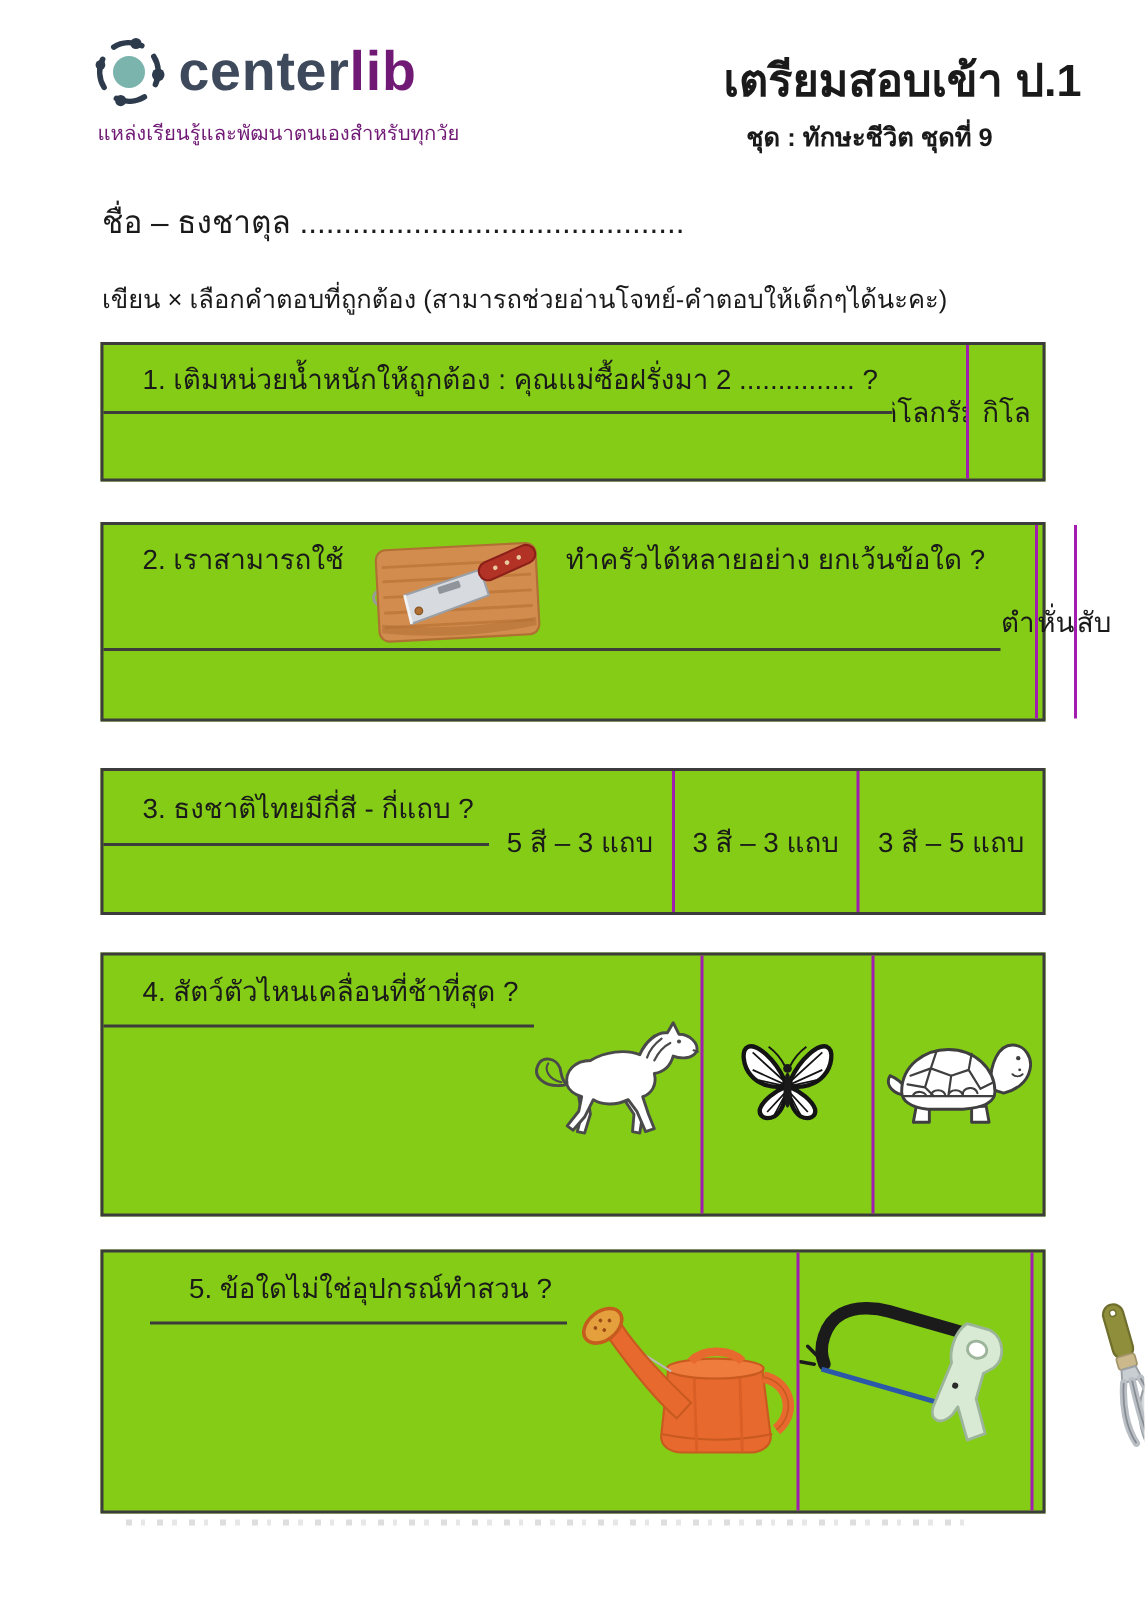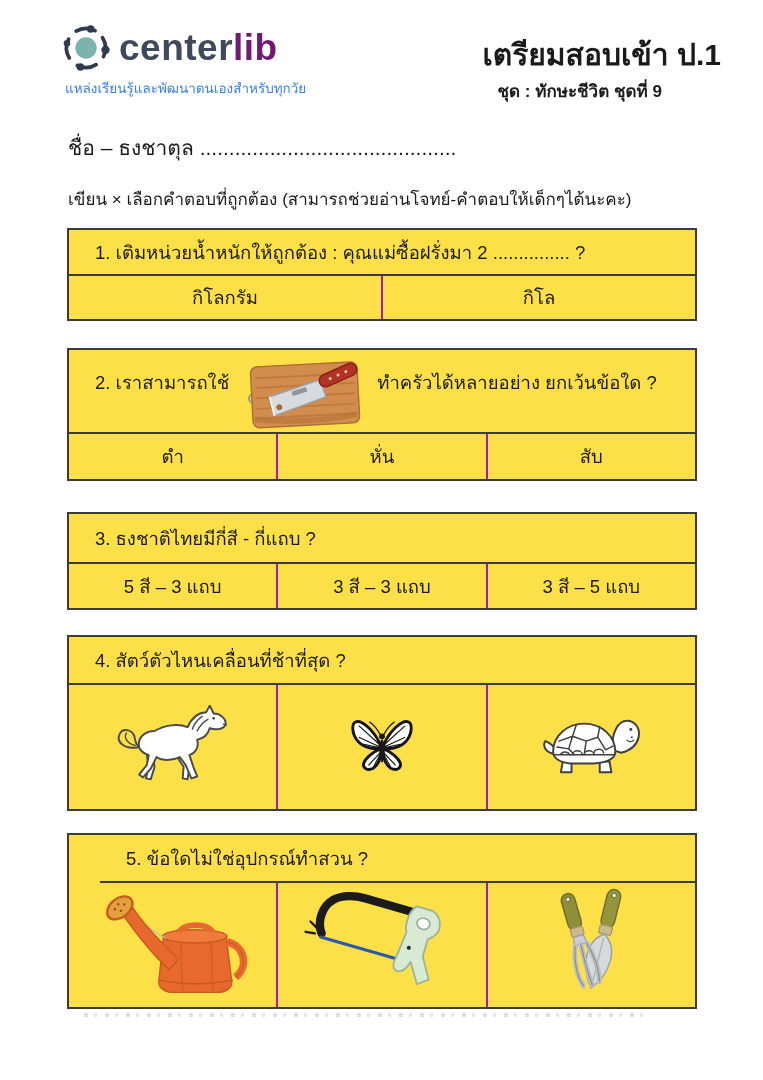--- a/index.html
+++ b/index.html
@@ -7,41 +7,41 @@
     position:relative; width:763px; height:1080px; background:#ffffff;
     font-family:"Liberation Sans","DejaVu Sans",sans-serif; color:#1a1a1a;
     overflow:hidden;
   }
   
   .logo { position:absolute; left:60px; top:22px; }
   .logo-row { display:flex; align-items:center; gap:7px; }
   .logo-icon svg { display:block; }
   .brand { font-size:37px; font-weight:bold; letter-spacing:.5px; color:#3e4a5c; }
   .brand .accent { color:#701a75; }
-  .tagline { font-size:13.5px; color:#3b82f6; margin-top:3px; margin-left:5px; }
+  .tagline { font-size:13.5px; color:#701a75; margin-top:3px; margin-left:5px; }
 
   .title-block { position:absolute; top:38px; right:42px; text-align:center; }
   .exam-title { font-size:30px; font-weight:bold; line-height:1.15; white-space:nowrap;margin-left:44px; }
   .exam-subtitle { font-size:17px; font-weight:bold; margin-top:4px; white-space:nowrap; }
 
   .name-line { position:absolute; left:68px; top:131px; font-size:21px; white-space:nowrap; }
   .instruction { position:absolute; left:68px; top:185px; font-size:17px; white-space:nowrap;text-align:center; }
 
   
-  .qbox { position:absolute; left:67px; width:630px; border:2px solid #3c3c3c; box-sizing:border-box; background:#fde047; display:flex; flex-direction:column; }
+  .qbox { position:absolute; left:67px; width:630px; border:2px solid #3c3c3c; box-sizing:border-box; background:#84cc16; display:flex; flex-direction:row; }
   #q1 { top:228px; height:93px; }
   #q2 { top:348px; height:133px; }
   #q3 { top:512px; height:98px; }
   #q4 { top:635px; height:176px; }
   #q5 { top:833px; height:176px; }
 
   .q-head { border-bottom:2px solid #3c3c3c; display:flex; align-items:center; padding:0 10px 0 26px; font-size:18.5px; box-sizing:border-box; white-space:nowrap; }
   #q1 .q-head { height:46px; }
   #q2 .q-head { height:84px; align-items:flex-start; }
-  #q2 .q-head .txt { margin-top:18px; }
+  #q2 .q-head .txt { margin-top:8px; }
   #q2 .q-head .inline-img { margin:3px 10px 0 12px; }
   #q3 .q-head { height:50px; }
   #q4 .q-head { height:48px; }
   #q5 .q-head { height:48px;margin-left:31px; }
 
   .q-options { display:flex; flex:1; min-height:0; }
   .q-cell { flex:1 1 0; display:flex; align-items:center; justify-content:center; font-size:18.5px; box-sizing:border-box; overflow:hidden; }
   .q-cell + .q-cell { border-left:2px solid #a21caf; }
 
   .watermark { position:absolute; left:84px; top:1013px; width:565px; height:4px; opacity:.5;

